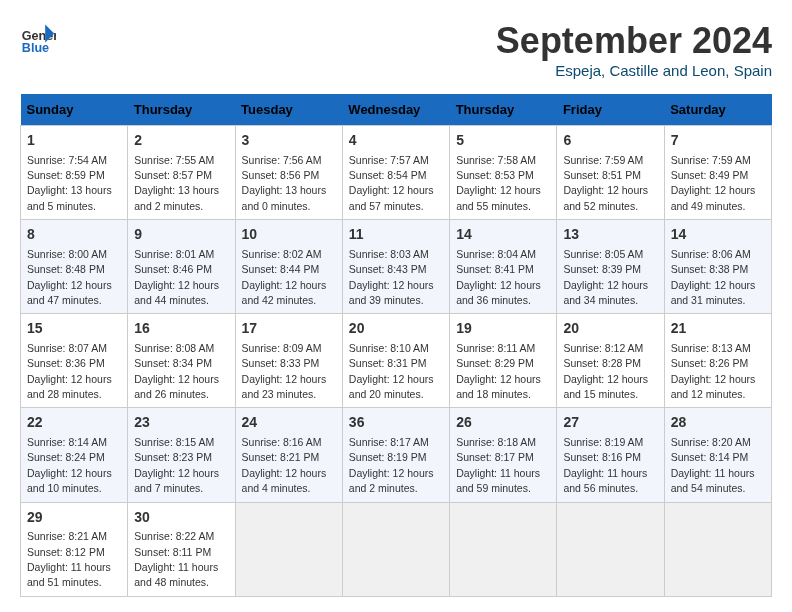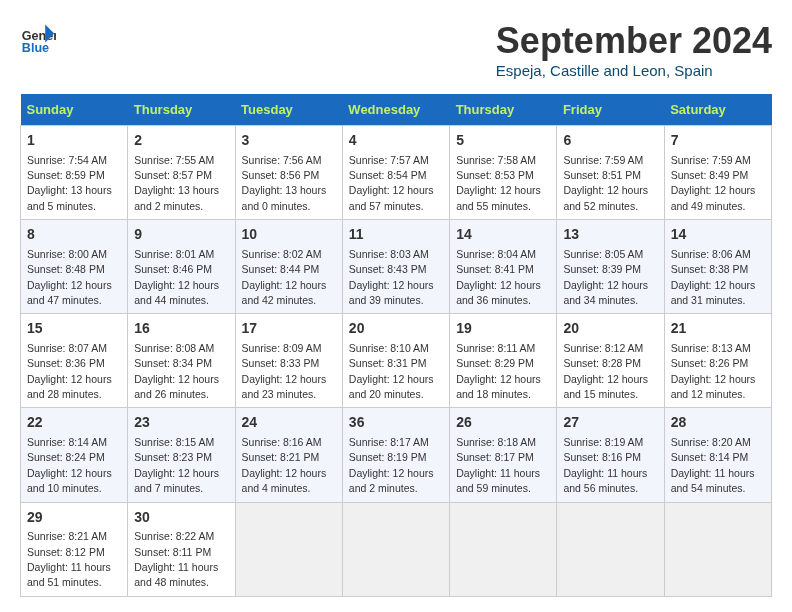--- a/index.html
+++ b/index.html
@@ -19,39 +19,39 @@
     .logo {
       display: flex;
       align-items: center;
       gap: 6px;
     }
     .logo-icon {
       width: 36px;
       height: 36px;
     }
     .title-section {
-      text-align: left;
+      text-align: right;
     }
     .month-year {
       font-size: 36px;
       font-weight: bold;
       color: #333;
     }
     .location {
       font-size: 15px;
       color: #0c4a6e;
     }
     table {
       width: 100%;
       border-collapse: collapse;
       font-size: 11px;
     }
     thead tr th {
       background-color: #1a6abf;
-      color: #bef264;
+      color: #000000;
       padding: 8px 6px;
       text-align: left;
       font-size: 13px;
       font-weight: bold;
     }
     tbody tr td {
       border: 1px solid #ccc;
       vertical-align: top;
       padding: 5px 6px;
       height: 90px;

